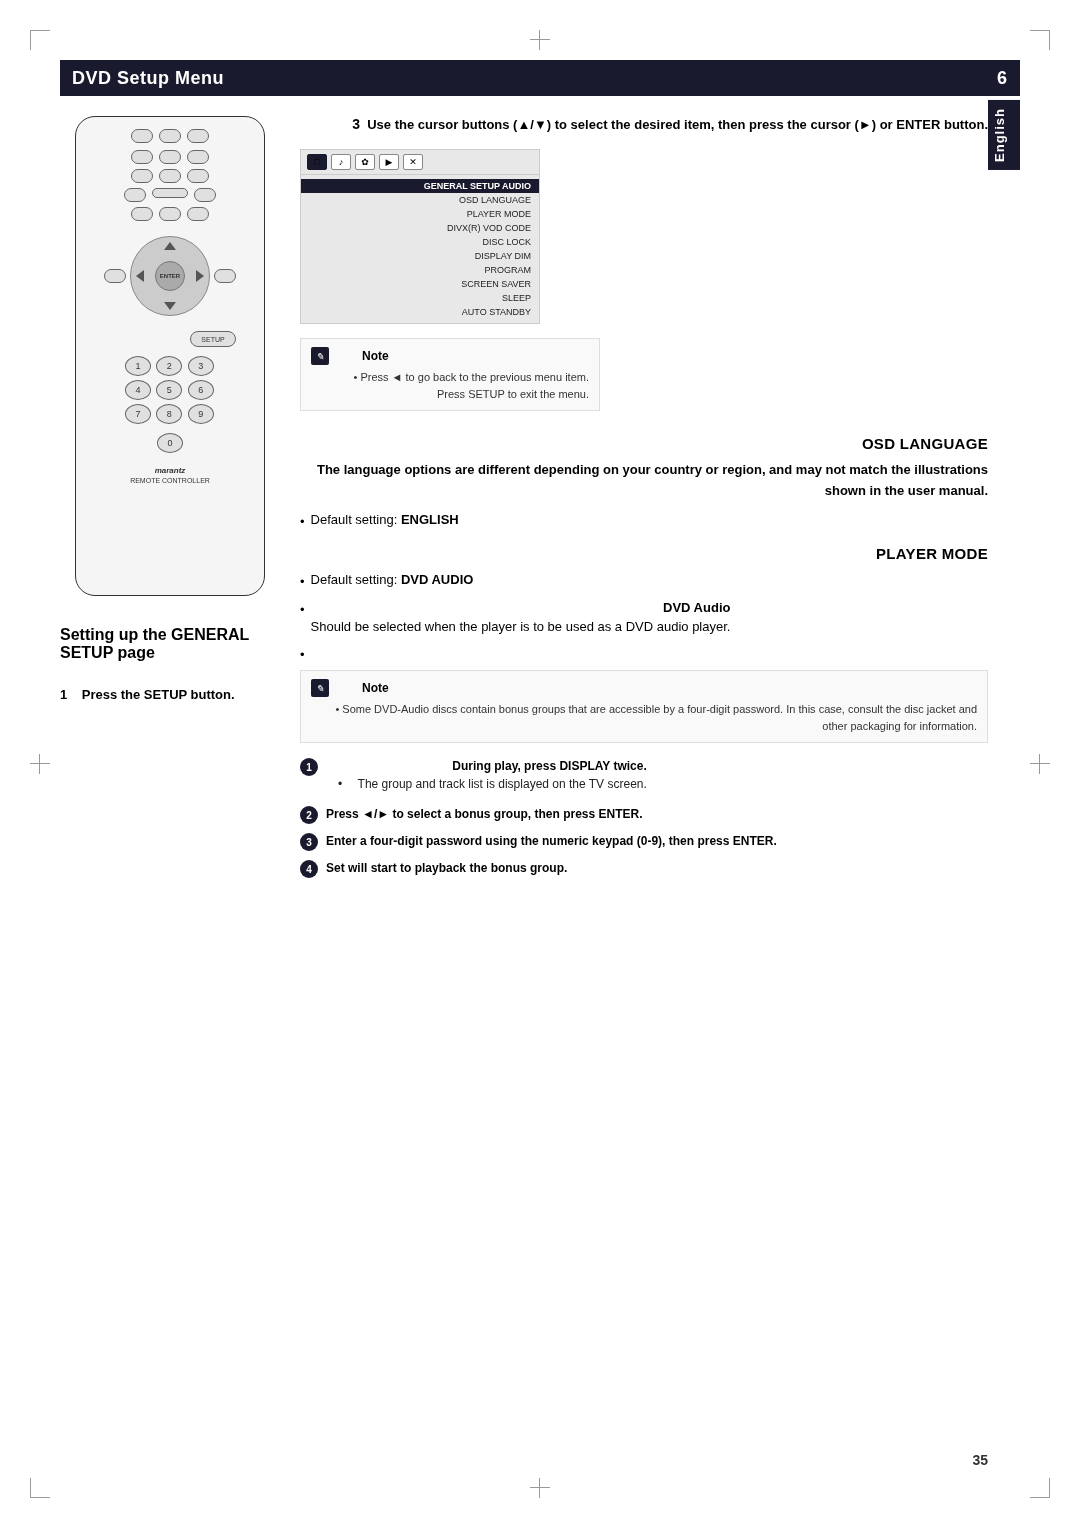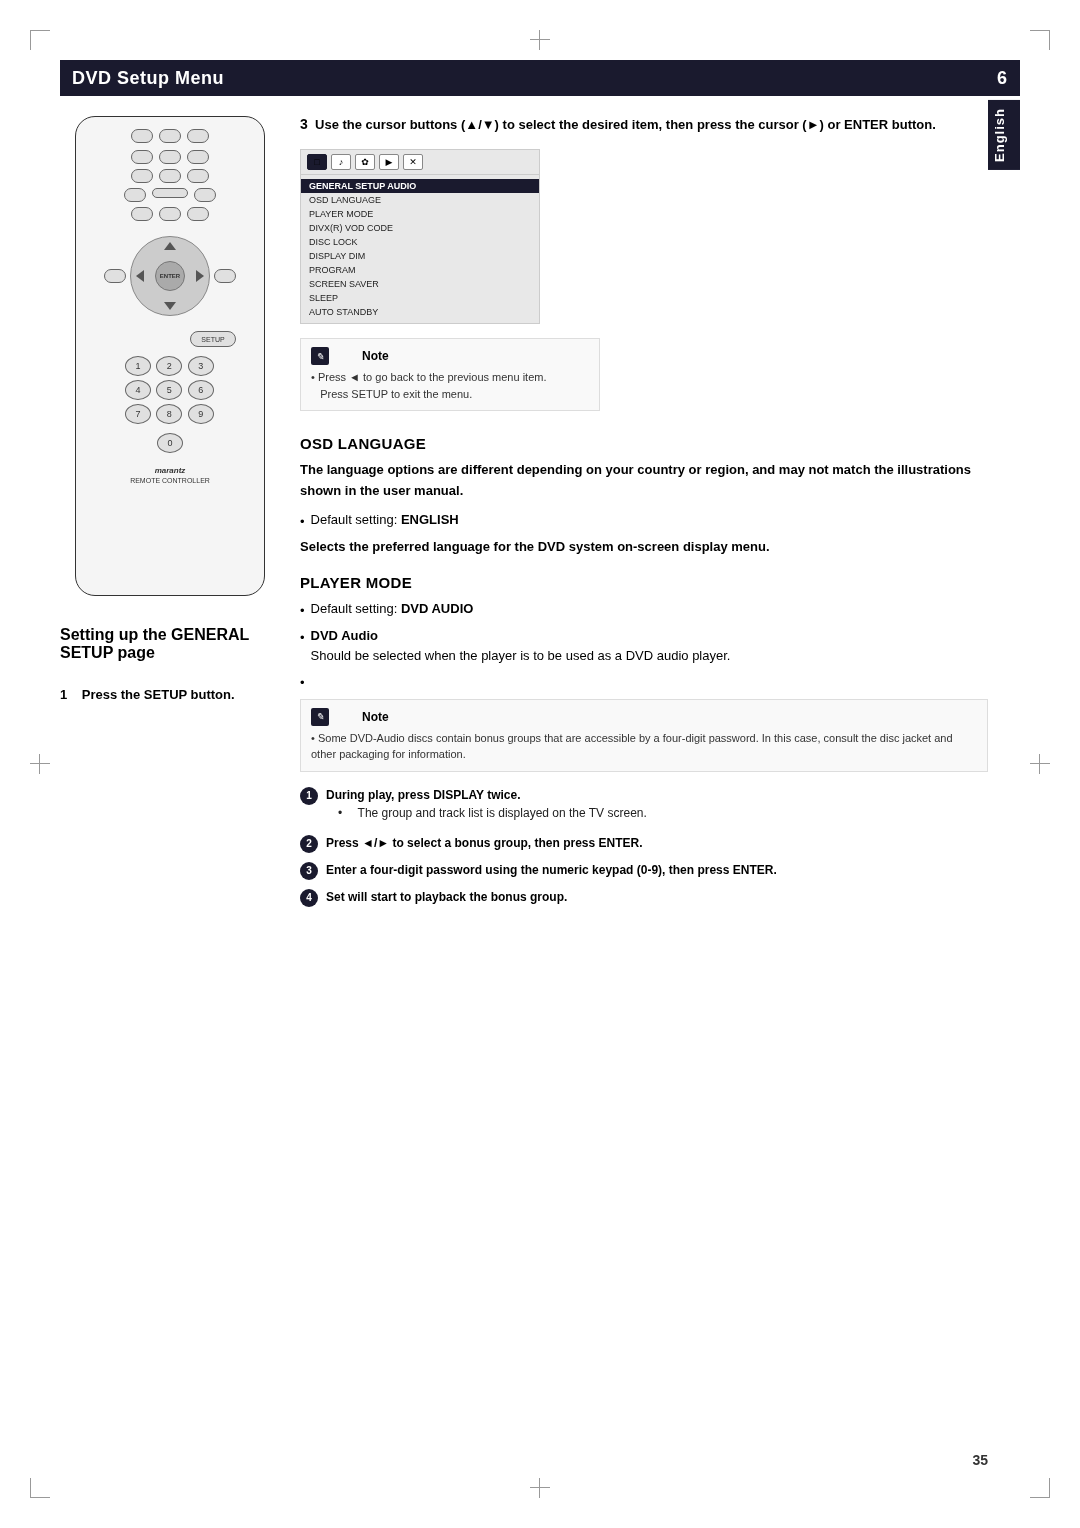--- a/index.html
+++ b/index.html
@@ -316,20 +316,21 @@
       font-weight: bold;
     }
     .bold { font-weight: bold; }
 
     
     .right-col {
       flex: 1;
       display: flex;
       flex-direction: column;
       padding-top: 18px;
+      text-align: right;
     }
 
     
     .step3-instruction {
       font-size: 13px;
       line-height: 1.5;
       margin-bottom: 14px;
     }
     .step3-num {
       font-weight: bold;
@@ -650,23 +651,20 @@
     </div>
 
     <div class="bullet-item">
       <span class="bullet-dot">•</span>
       <span>
         <span>Default setting:</span>&nbsp;<strong>ENGLISH</strong>
       </span>
     </div>
 
 
-    <div class="body-text">
-      <strong>Selects the preferred language for the DVD system on-screen display menu.</strong>
-    </div>
 
     <div class="section-header">PLAYER MODE</div>
 
     <div class="bullet-item">
       <span class="bullet-dot">•</span>
       <span>
         <span>Default setting:</span>&nbsp;<strong>DVD AUDIO</strong>
       </span>
     </div>
 

